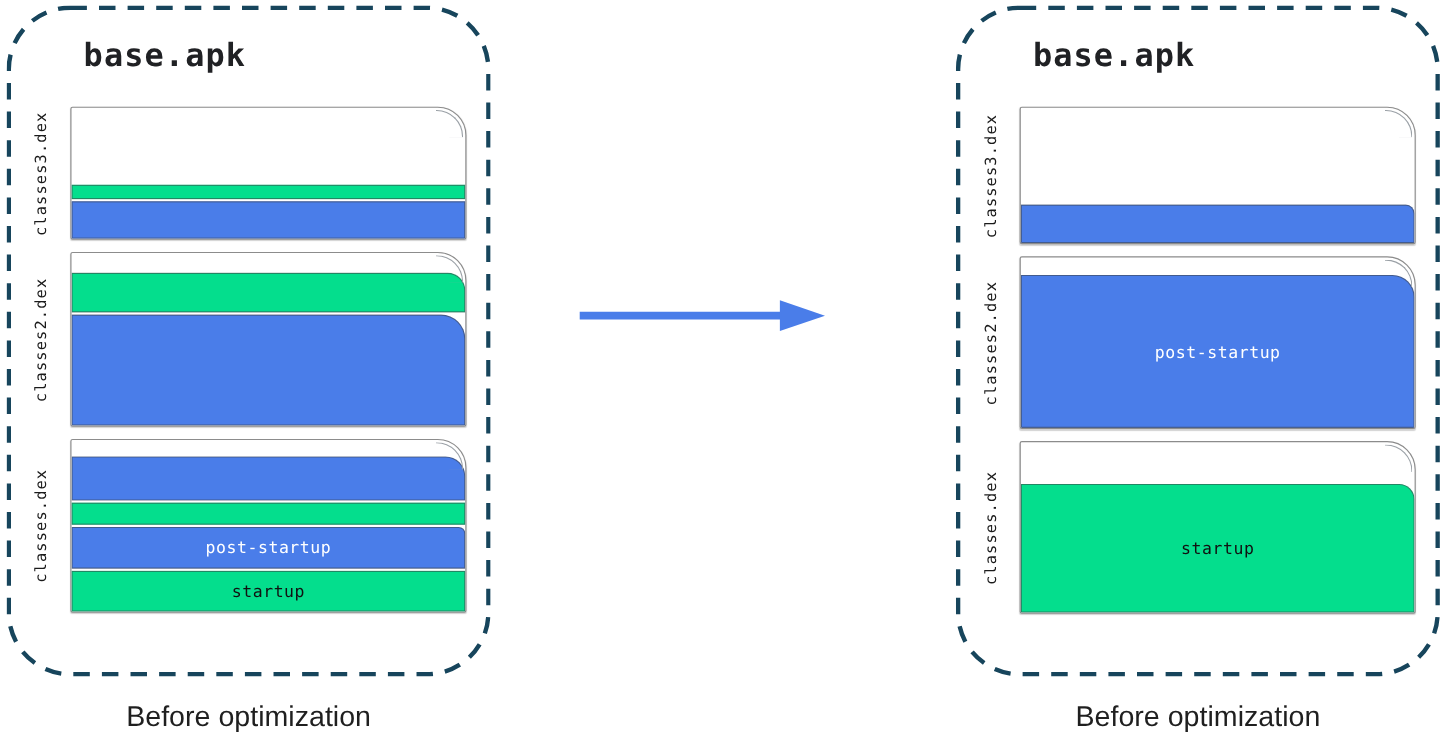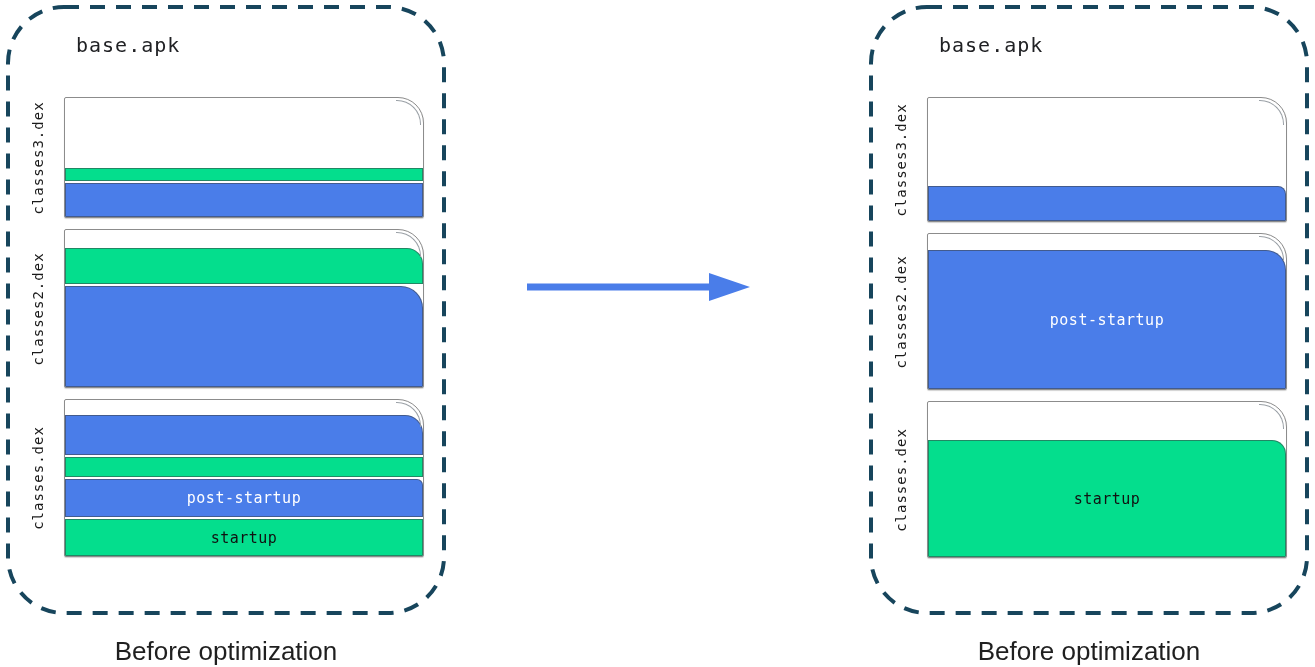--- a/index.html
+++ b/index.html
@@ -6,21 +6,21 @@
   .stage{position:relative;width:1315px;height:667px;overflow:hidden;
          font-family:"DejaVu Sans Mono",monospace;color:#202124;}
 
   .panel{position:absolute;width:440px;height:610px;top:5px;}
   .panel-before{left:6px;}
   .panel-after{left:869px;}
   .dash{position:absolute;left:0;top:0;}
   .dash rect{fill:none;stroke:var(--container-border);stroke-width:4;stroke-dasharray:15 11;}
 
   .apk-title{position:absolute;left:70px;top:28px;margin:0;
-             font-size:20px;font-weight:400;letter-spacing:1px;color:#202124;
+             font-size:29px;font-weight:700;letter-spacing:1px;color:#202124;
              font-family:"DejaVu Sans Mono",monospace;}
 
   .files{position:absolute;left:58px;top:92px;width:360px;}
   .file-row{position:relative;width:360px;margin-bottom:11px;}
   .file-label{position:absolute;left:-34px;top:50%;
               transform:translateY(-50%) rotate(180deg);
               writing-mode:vertical-rl;
               font-size:14px;letter-spacing:1px;color:#1a1a1a;white-space:nowrap;}
   .file-sheet{position:relative;box-sizing:border-box;width:100%;height:100%;
               background:#ffffff;border:1px solid var(--sheet-border);

